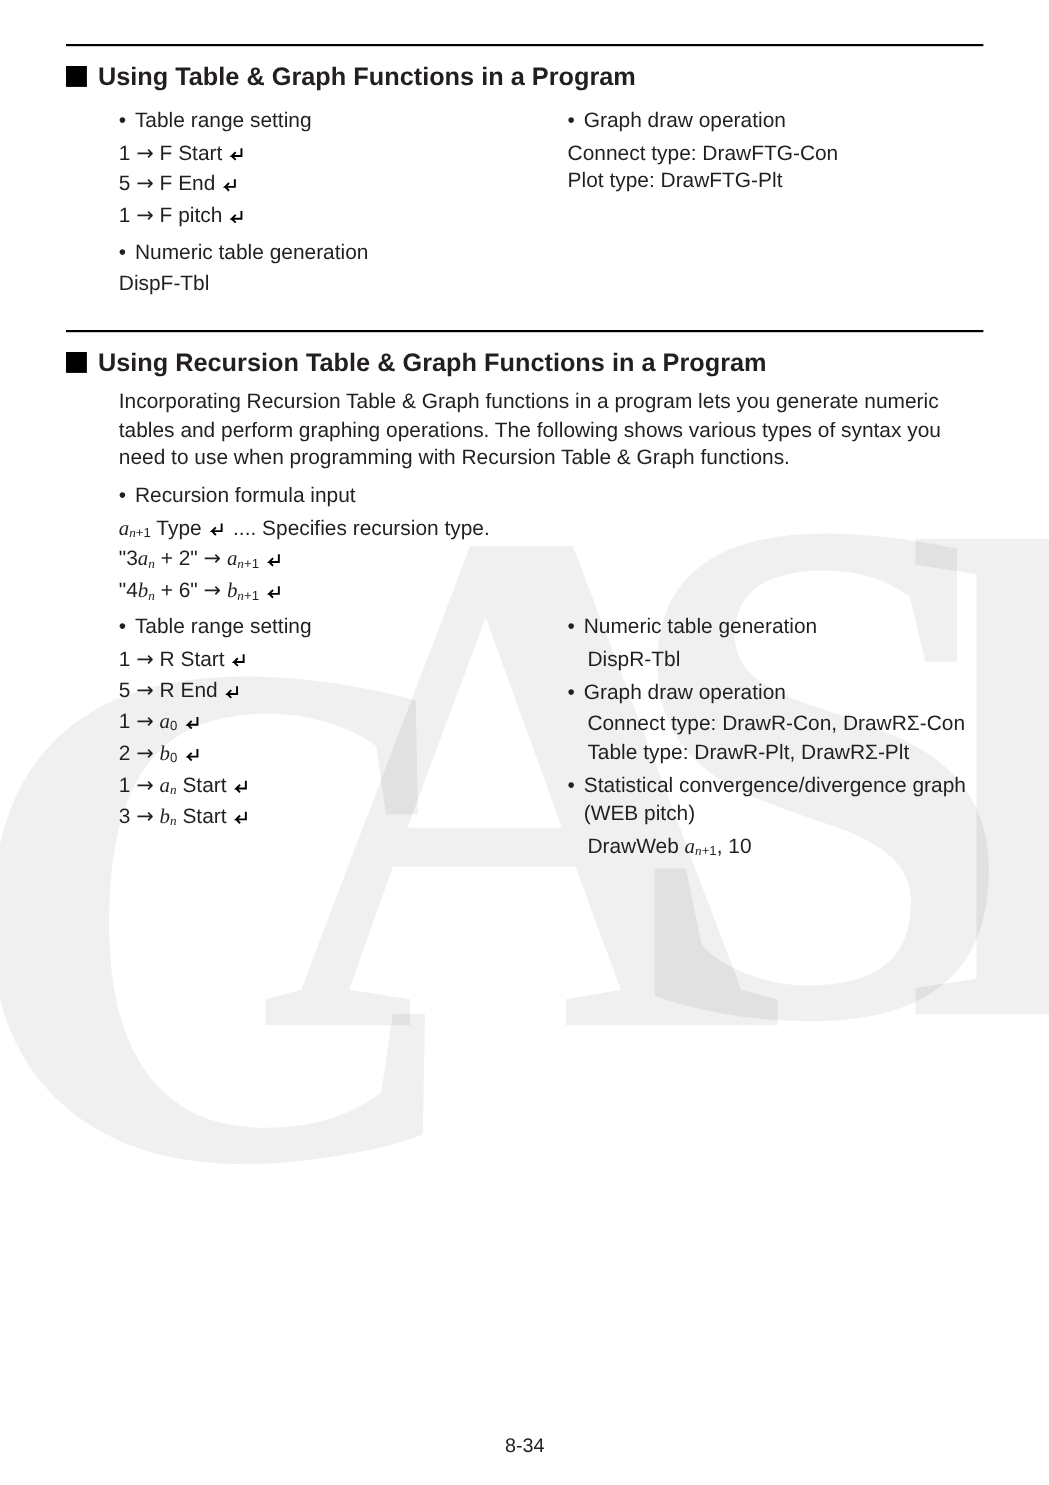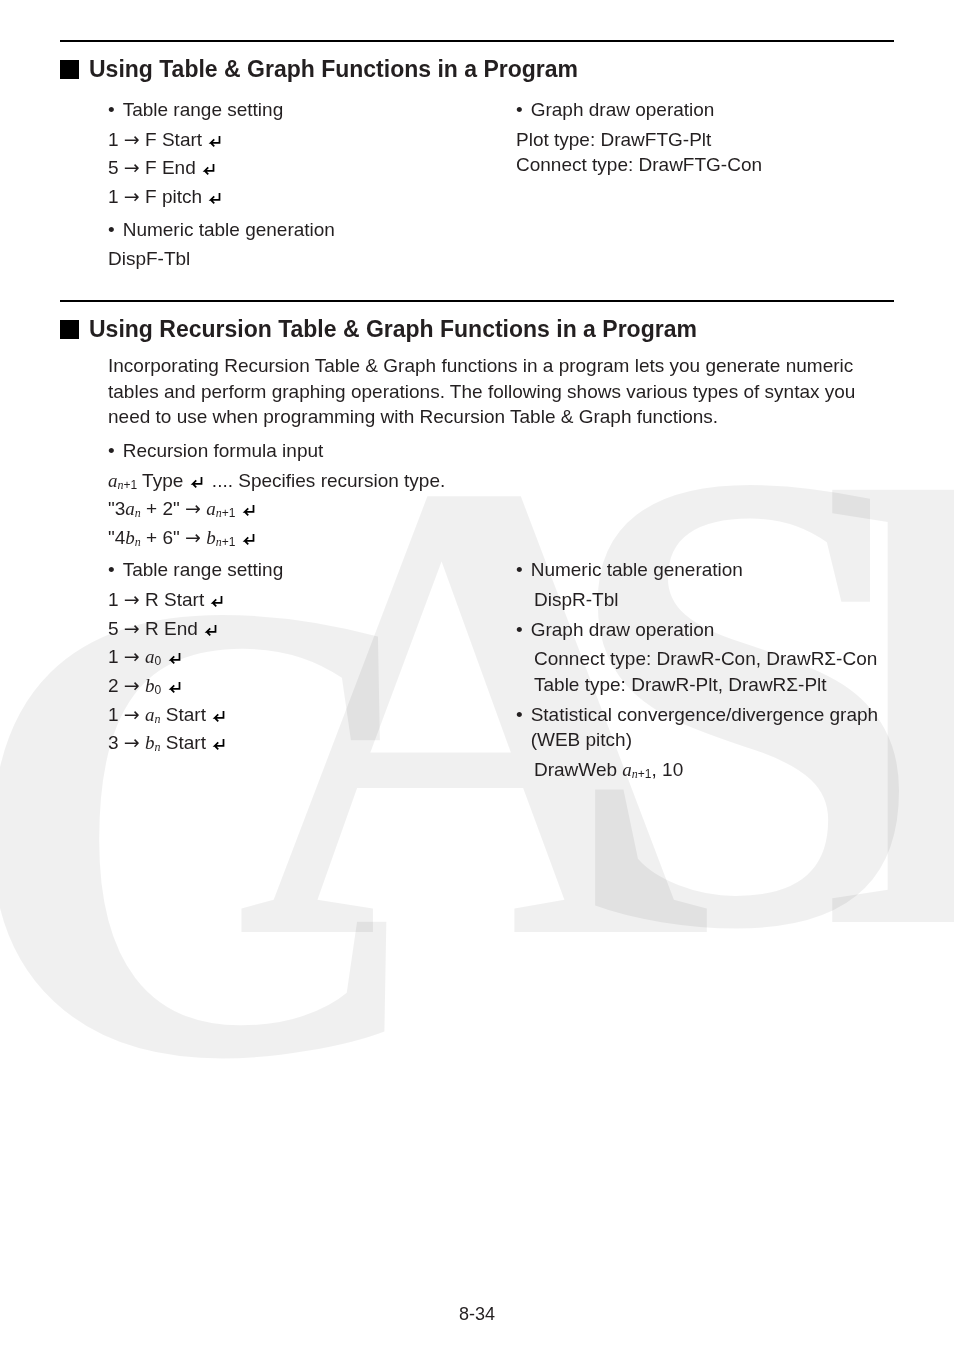--- a/index.html
+++ b/index.html
@@ -128,22 +128,22 @@
         <span>Numeric table generation</span>
       </div>
       <div class="sub">DispF-Tbl</div>
     </div>
 
     <div class="col">
       <div class="bullet-line">
         <span class="bullet-dot">•</span>
         <span>Graph draw operation</span>
       </div>
+      <div class="sub">Connect type: DrawFTG-Con</div>
       <div class="sub">Plot type: DrawFTG-Plt</div>
-      <div class="sub">Connect type: DrawFTG-Con</div>
     </div>
   </div>
 
   <div class="section-gap"></div>
 
   <hr class="rule">
   <div class="rule-gap"></div>
   <h2 class="section-title">
     <span class="black-square"></span>
     <span>Using Recursion Table &amp; Graph Functions in a Program</span>

